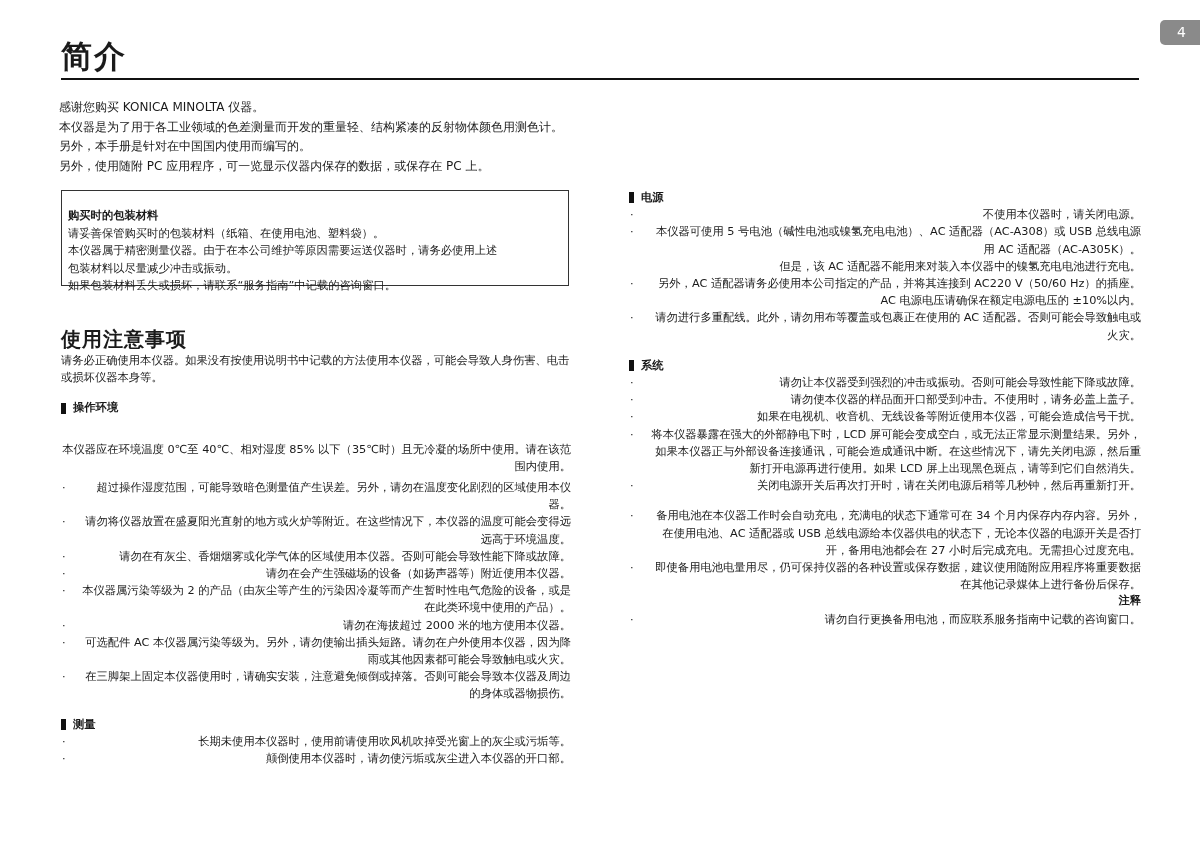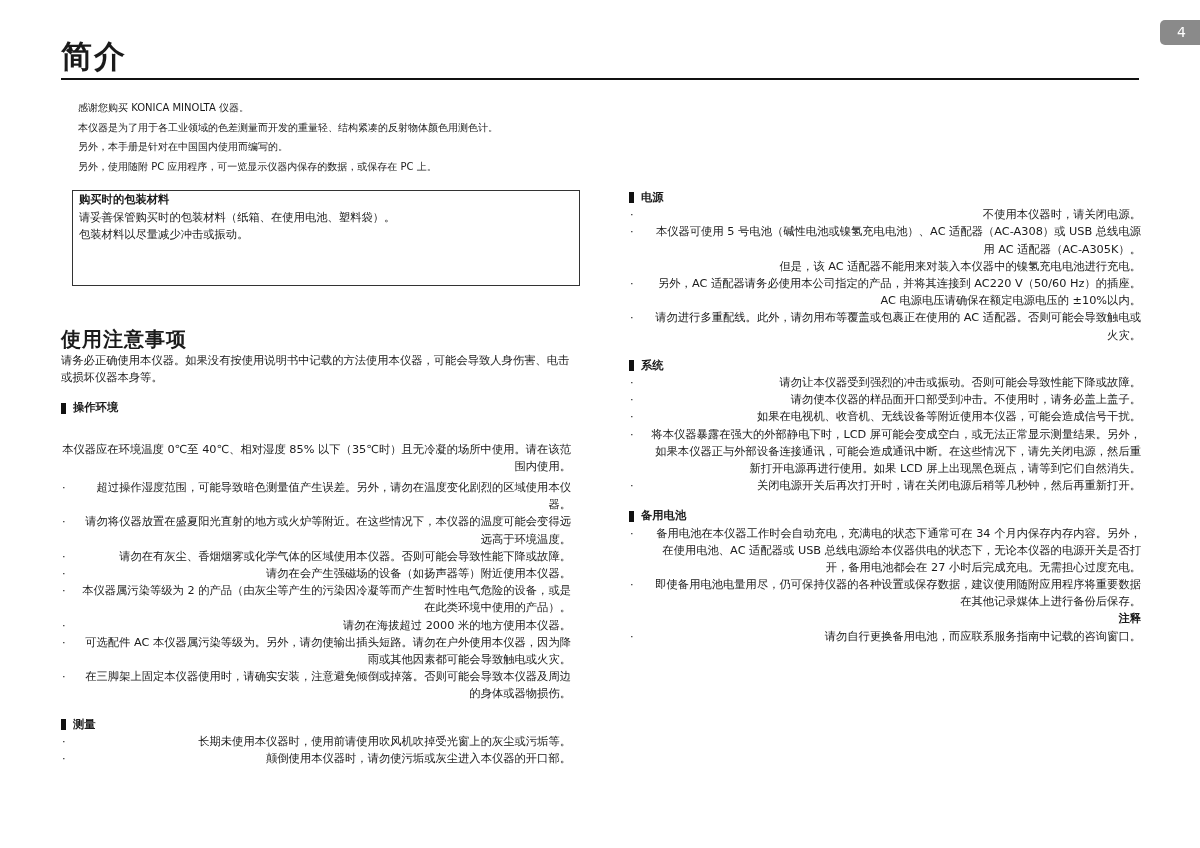--- a/index.html
+++ b/index.html
@@ -13,26 +13,26 @@
     line-height:25px; padding-left:17px; box-sizing:border-box;
   }
   .title {
     position:absolute; left:61px; top:36px; font-size:31px; font-weight:bold;
     letter-spacing:2px; line-height:40px; margin:0;
   }
   .title-rule {
     position:absolute; left:61px; top:78px; width:1078px; height:2px; background:#111;
   }
   .intro {
-    position:absolute; left:78px; top:98px; width:560px; font-size:10px; line-height:19.5px;
+    position:absolute; left:59px; top:98px; width:560px; font-size:12px; line-height:19.5px;
   }
   .intro div { white-space:nowrap; }
   .box {
-    position:absolute; left:72px; top:190px; width:508px; height:96px;
-    border:1px solid #333; box-sizing:border-box; padding:0 6px; font-size:11.3px; line-height:17.5px;
+    position:absolute; left:61px; top:190px; width:508px; height:96px;
+    border:1px solid #333; box-sizing:border-box; padding:16px 6px; font-size:11.3px; line-height:17.5px;
   }
   .box .box-title { font-weight:bold; }
   .h2 {
     position:absolute; left:61px; top:308px; font-size:20px; font-weight:bold; line-height:28px;
     letter-spacing:1px;
   }
   .col { position:absolute; font-size:11.3px; line-height:17.2px; }
   .col-left { left:61px; top:352px; width:510px; }
   .col-right { left:629px; top:189px; width:512px; }
   .para { margin:0 0 13px 0; }
@@ -57,21 +57,23 @@
 <div class="intro">
   <div>感谢您购买 KONICA MINOLTA 仪器。</div>
   <div>本仪器是为了用于各工业领域的色差测量而开发的重量轻、结构紧凑的反射物体颜色用测色计。</div>
   <div>另外，本手册是针对在中国国内使用而编写的。</div>
   <div>另外，使用随附 PC 应用程序，可一览显示仪器内保存的数据，或保存在 PC 上。</div>
 </div>
 
 <div class="box">
   <div class="box-title">购买时的包装材料</div>
   <div>请妥善保管购买时的包装材料（纸箱、在使用电池、塑料袋）。</div>
+  <div>本仪器属于精密测量仪器。由于在本公司维护等原因需要运送仪器时，请务必使用上述</div>
   <div>包装材料以尽量减少冲击或振动。</div>
+  <div>如果包装材料丢失或损坏，请联系“服务指南”中记载的咨询窗口。</div>
 </div>
 
 <h2 class="h2">使用注意事项</h2>
 
 <div class="col col-left">
   <p class="para">请务必正确使用本仪器。如果没有按使用说明书中记载的方法使用本仪器，可能会导致人身伤害、电击或损坏仪器本身等。</p>
 
   <div class="section">
     <div class="sec-head">
       <span class="bar"></span>
@@ -127,24 +129,20 @@
     <ul class="bullets">
       <li><span class="dot">·</span><span>请勿让本仪器受到强烈的冲击或振动。否则可能会导致性能下降或故障。</span></li>
       <li><span class="dot">·</span><span>请勿使本仪器的样品面开口部受到冲击。不使用时，请务必盖上盖子。</span></li>
       <li><span class="dot">·</span><span>如果在电视机、收音机、无线设备等附近使用本仪器，可能会造成信号干扰。</span></li>
       <li><span class="dot">·</span><span>将本仪器暴露在强大的外部静电下时，LCD 屏可能会变成空白，或无法正常显示测量结果。另外，如果本仪器正与外部设备连接通讯，可能会造成通讯中断。在这些情况下，请先关闭电源，然后重新打开电源再进行使用。如果 LCD 屏上出现黑色斑点，请等到它们自然消失。</span></li>
       <li><span class="dot">·</span><span>关闭电源开关后再次打开时，请在关闭电源后稍等几秒钟，然后再重新打开。</span></li>
     </ul>
   </div>
 
   <div class="section">
-    <div class="sec-head">
-      <span class="bar"></span>
-      <span>备用电池</span>
-    </div>
     <ul class="bullets">
       <li><span class="dot">·</span><span>备用电池在本仪器工作时会自动充电，充满电的状态下通常可在 34 个月内保存内存内容。另外，在使用电池、AC 适配器或 USB 总线电源给本仪器供电的状态下，无论本仪器的电源开关是否打开，备用电池都会在 27 小时后完成充电。无需担心过度充电。</span></li>
       <li><span class="dot">·</span><span>即使备用电池电量用尽，仍可保持仪器的各种设置或保存数据，建议使用随附应用程序将重要数据在其他记录媒体上进行备份后保存。</span></li>
     </ul>
     <div class="note-head">注释</div>
     <ul class="bullets">
       <li><span class="dot">·</span><span>请勿自行更换备用电池，而应联系服务指南中记载的咨询窗口。</span></li>
     </ul>
   </div>
 </div>

